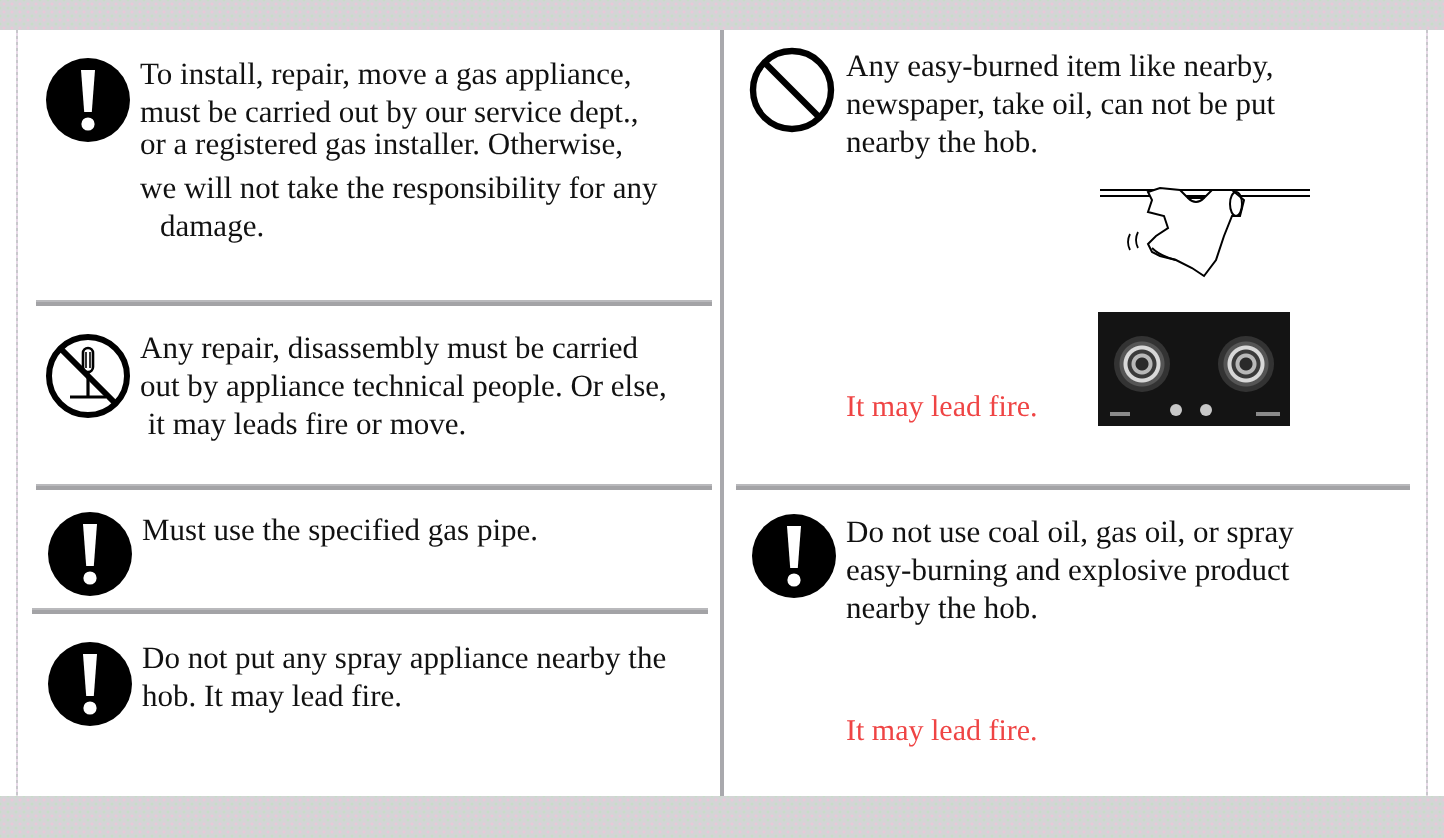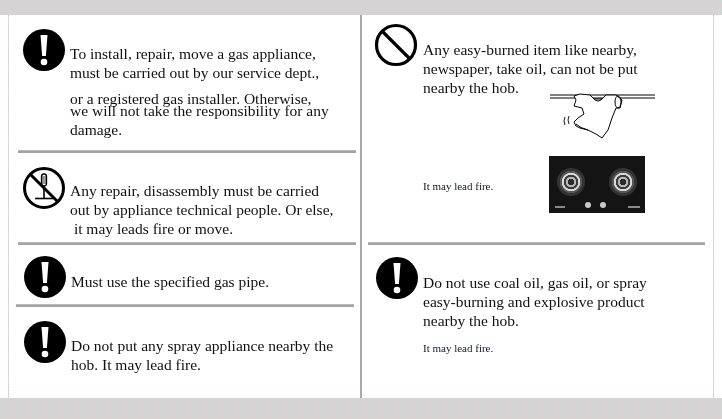--- a/index.html
+++ b/index.html
@@ -33,23 +33,23 @@
 
     .hdiv {
       position: absolute; height: 3px;
       background: #a3a3a6;
       border-top: 1px solid #b9b9bc;
     }
 
     .item { position: absolute; }
     .icon { position: absolute; }
     .txt {
-      position: absolute; font-size: 15.5px; line-height: 18px; white-space: nowrap; color: #111; margin-top: 16px;
+      position: absolute; font-size: 15.5px; line-height: 18px; white-space: nowrap; color: #111;
     }
-    .sub { position: absolute; font-size: 11px; line-height: 16px; white-space: nowrap; color: #0f172a; }
+    .sub { position: absolute; font-size: 15px; line-height: 16px; white-space: nowrap; color: #ef4444; margin-top: 18px; }
 
     .hob {
       position: absolute; left: 549px; top: 156px; width: 96px; height: 57px;
       background: #141414;
     }
     .burner {
       position: absolute; width: 28px; height: 28px; border-radius: 50%;
       background: radial-gradient(circle, #2a2a2a 0 3px, #b8b8b8 3.5px 5px, #3a3a3a 5.5px 7px, #d8d8d8 7.5px 9px, #555 9.5px 11px, #333 11.5px 14px);
     }
     .hob-label { position: absolute; height: 2px; background: #8a8a8a; }
@@ -67,23 +67,23 @@
 <section>
 
   <div class="item">
     <svg class="icon" style="left:22px;top:28px" width="44" height="44" viewBox="0 0 44 44">
       <circle cx="22" cy="22" r="21" fill="#000"></circle>
       <path d="M18.5 7 h7 l-1.6 21 h-3.8 z" fill="#fff"></path>
       <circle cx="22" cy="34" r="3.3" fill="#fff"></circle>
     </svg>
     <div class="txt" style="left:70px;top:29px">To install, repair, move a gas appliance,</div>
     <div class="txt" style="left:70px;top:48px">must be carried out by our service dept.,</div>
-    <div class="txt" style="left:70px;top:74px">or a registered gas installer. Otherwise,</div>
+    <div class="txt" style="left:70px;top:64px">or a registered gas installer. Otherwise,</div>
     <div class="txt" style="left:70px;top:86px">we will not take the responsibility for any</div>
-    <div class="txt" style="left:70px;top:105px">damage.</div>
+    <div class="txt" style="left:80px;top:105px">damage.</div>
   </div>
 
   <div class="hdiv" style="left:18px;top:150px;width:338px"></div>
 
   <div class="item">
     <svg class="icon" style="left:22px;top:166px" width="44" height="44" viewBox="0 0 44 44">
       <circle cx="22" cy="22" r="19.5" fill="none" stroke="#000" stroke-width="3"></circle>
       <rect x="19.5" y="8" width="5" height="12" rx="2.5" fill="none" stroke="#000" stroke-width="1.3"></rect>
       <line x1="21" y1="10" x2="21" y2="18" stroke="#000" stroke-width="0.8"></line>
       <line x1="23" y1="10" x2="23" y2="18" stroke="#000" stroke-width="0.8"></line>

